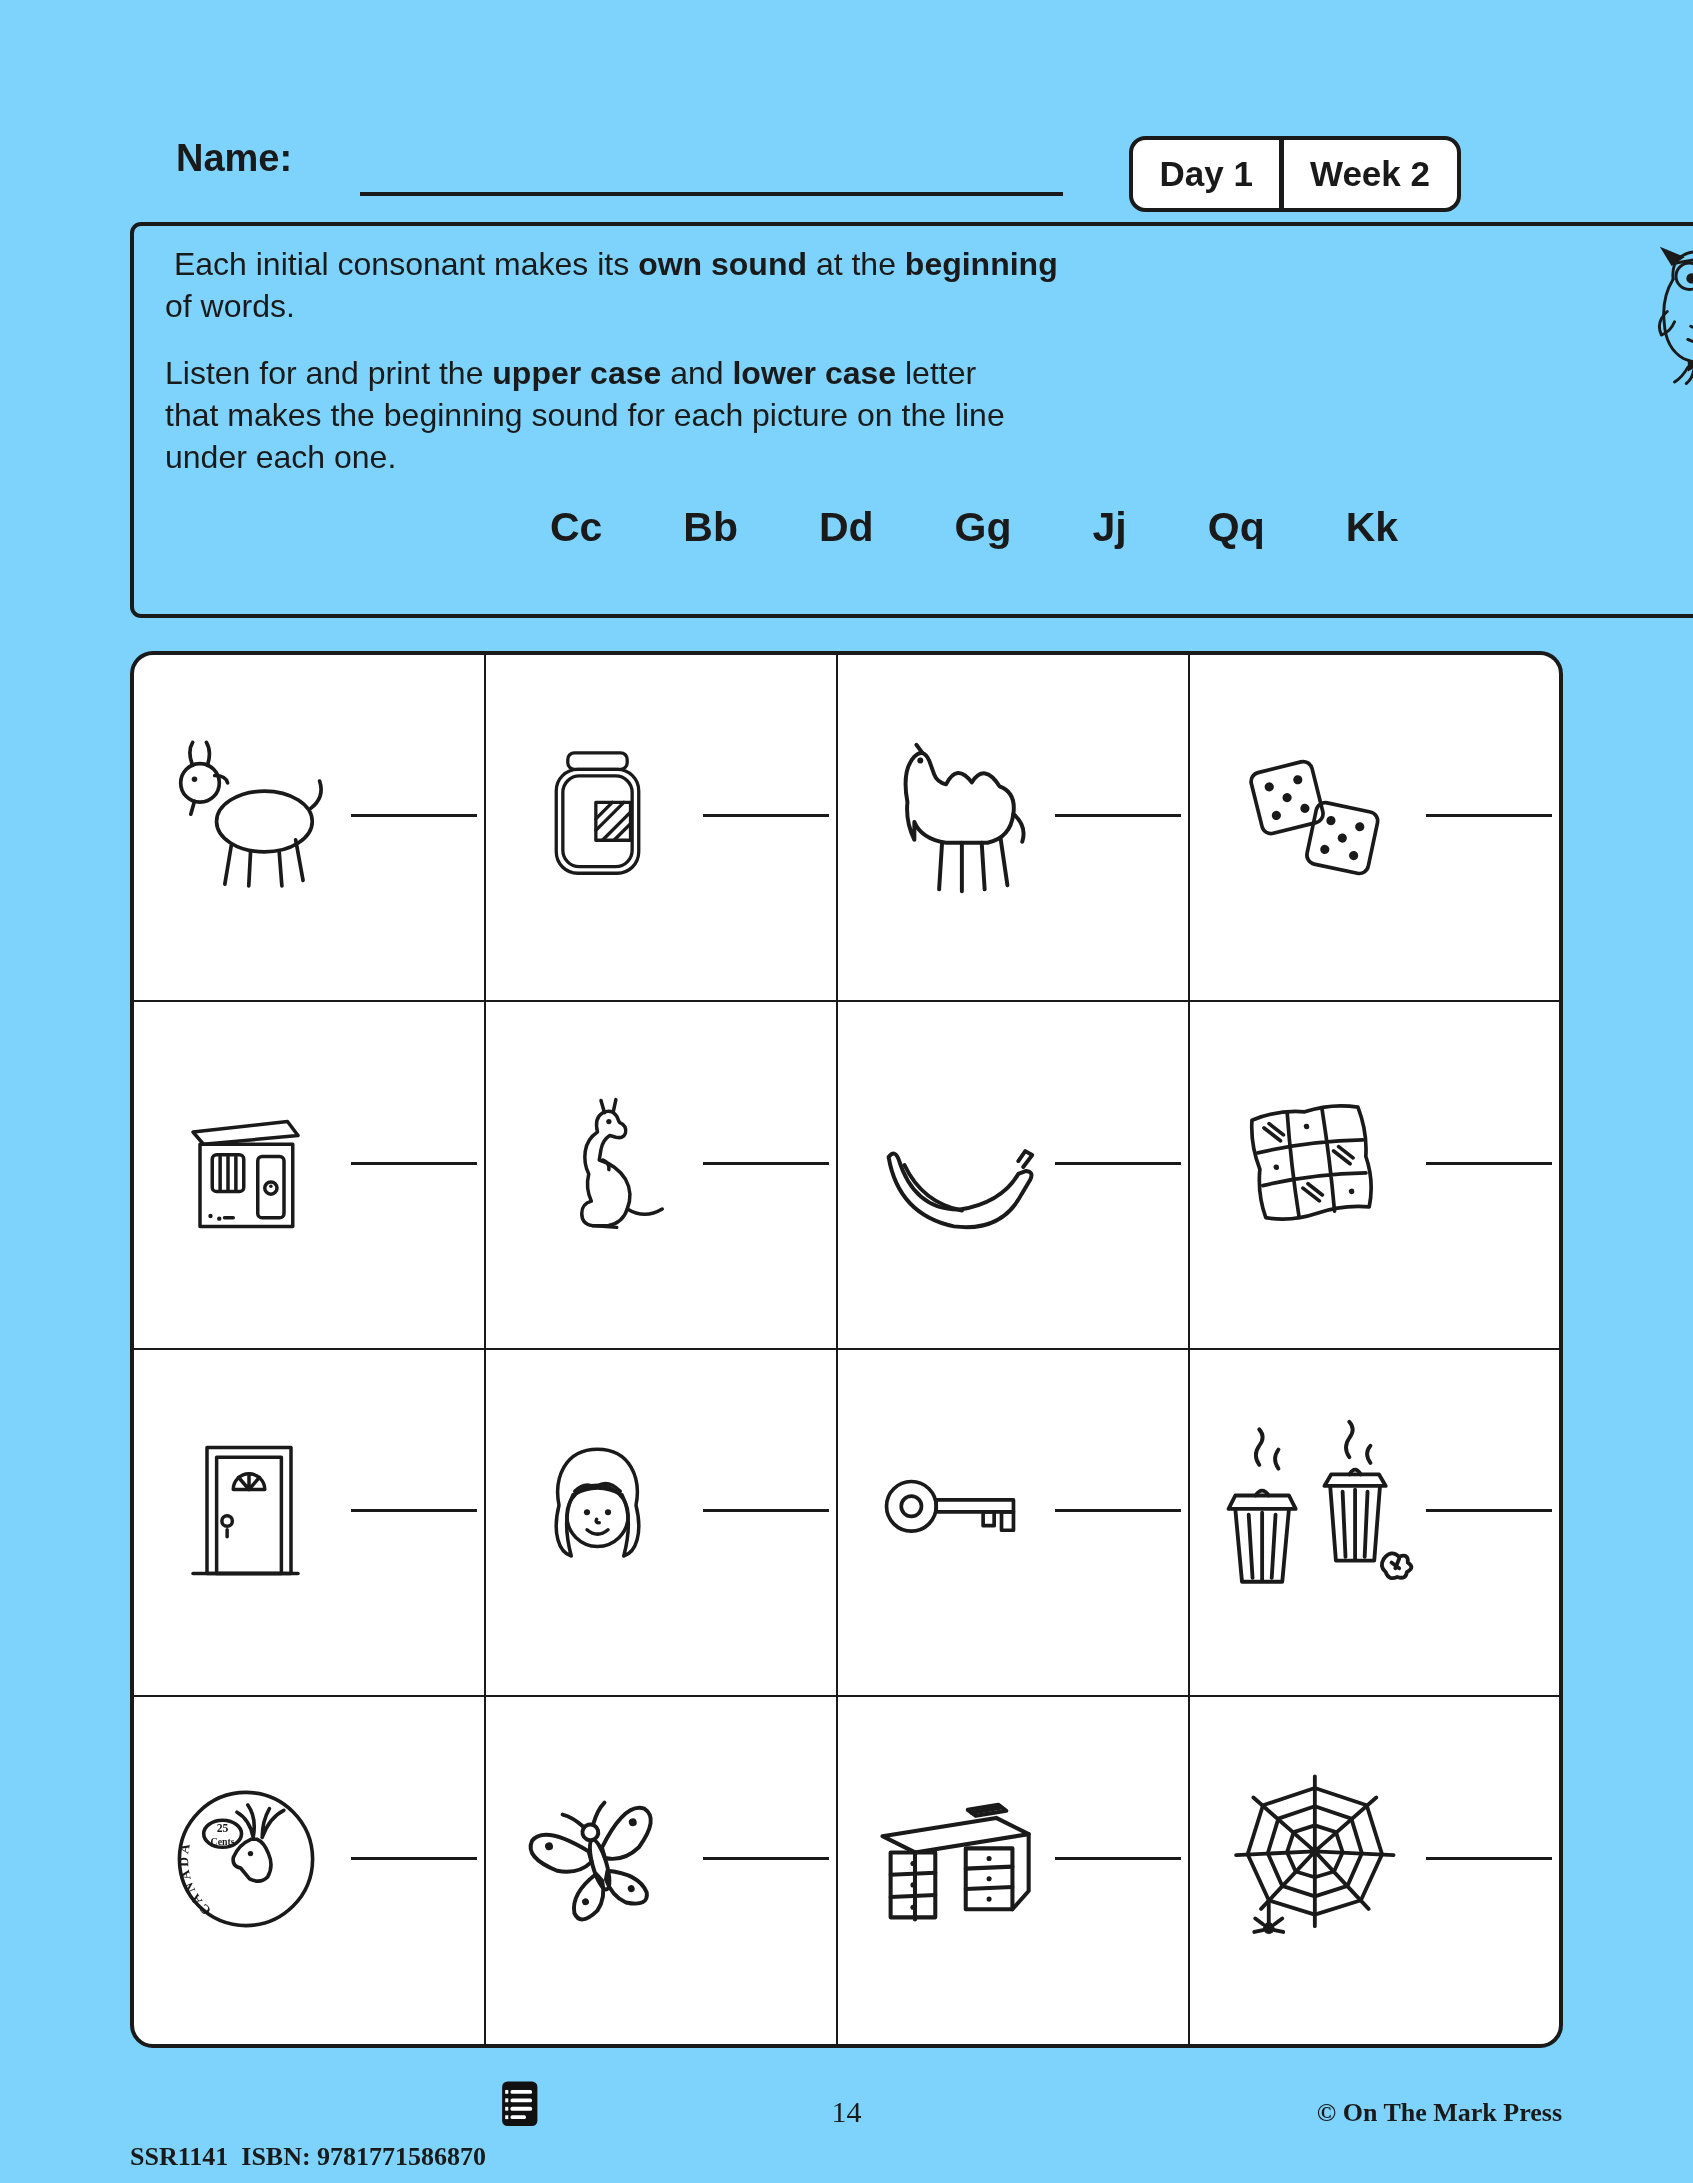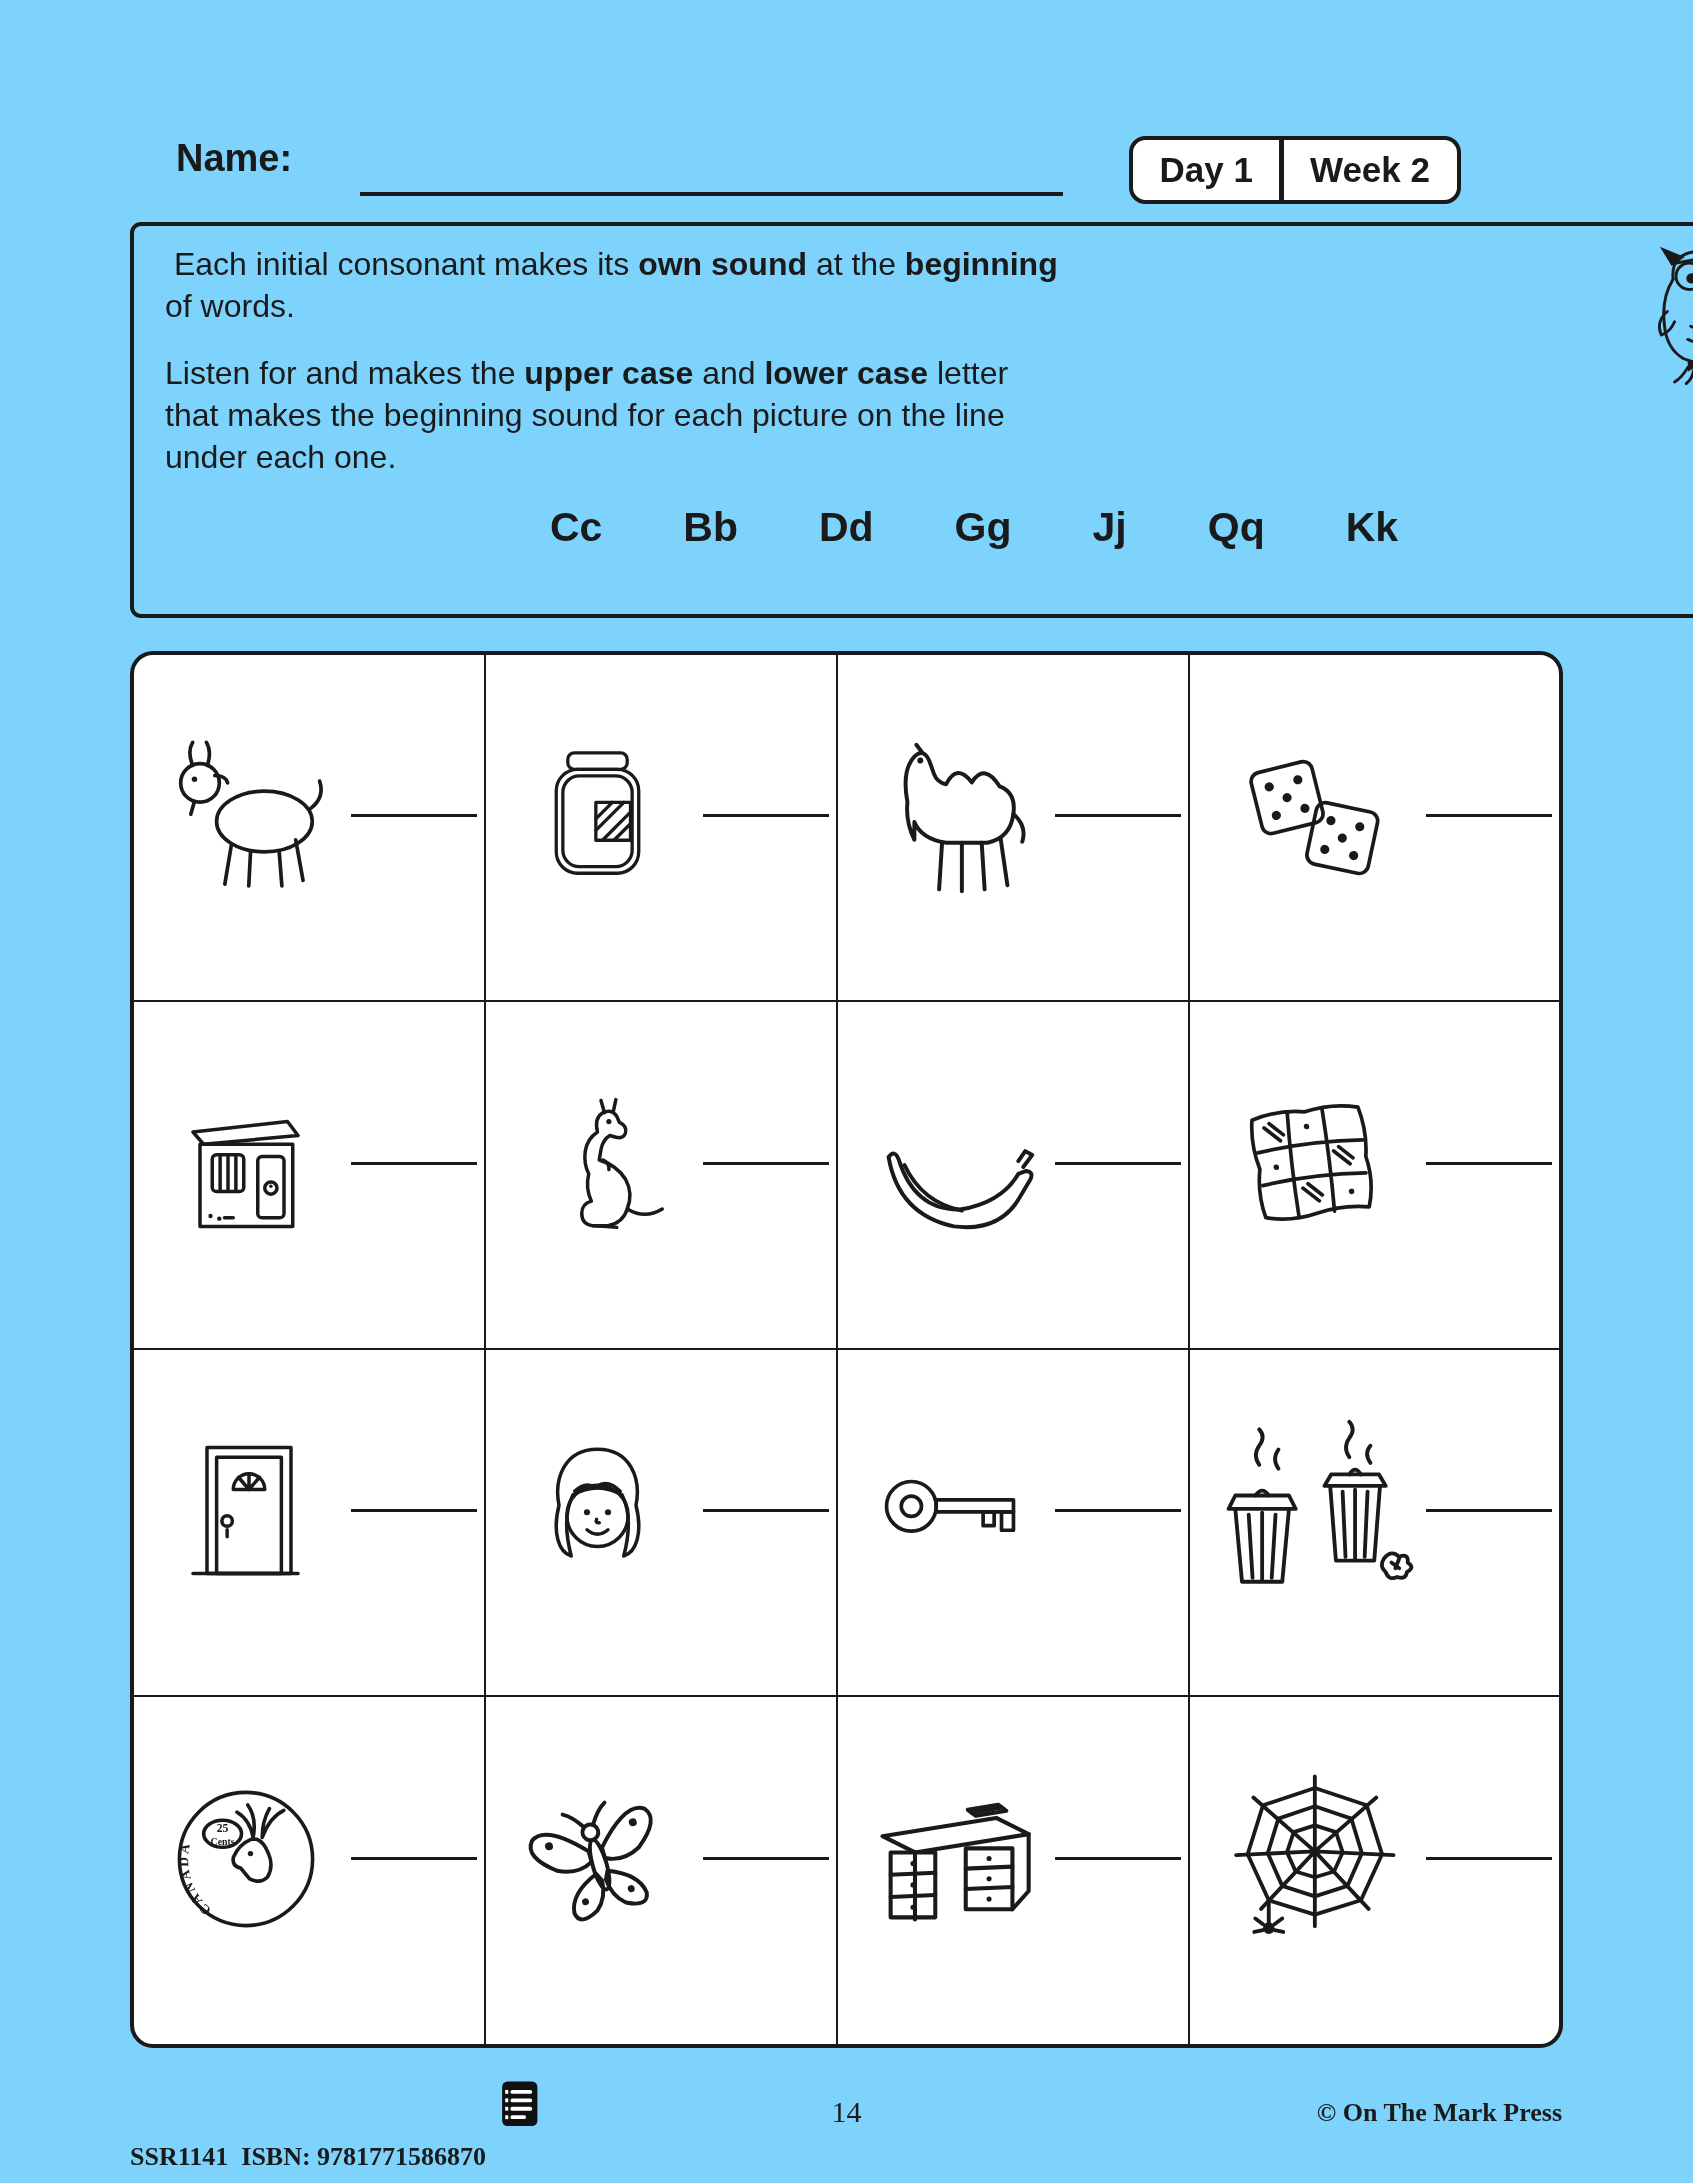--- a/index.html
+++ b/index.html
@@ -2,21 +2,21 @@
 <html style="font-size:13.2px"><head>
 <meta charset="utf-8">
 <style>
   html,body{margin:0;padding:0;background:#fff;}
   .page{position:relative;width:1693px;height:2183px;background:#7dd3fc;
         font-family:"Liberation Sans",sans-serif;color:#1a1a1a;overflow:hidden;}
 
   
   .name-label{position:absolute;left:176px;top:137px;font-size:38px;font-weight:bold;}
   .name-line{position:absolute;left:360px;top:192px;width:703px;height:0;border-bottom:4.1px solid #1a1a1a;}
-  .badge{position:absolute;left:1129px;top:136px;height:68px;border:4.1px solid #1a1a1a;border-radius:16.5px;
+  .badge{position:absolute;left:1129px;top:136px;height:76px;border:4.1px solid #1a1a1a;border-radius:16.5px;
          display:flex;align-items:stretch;box-sizing:border-box;background:#fff;}
   .badge .seg{display:flex;align-items:center;padding:0 26.5px;font-size:35px;font-weight:bold;}
   .badge .divider{width:4.1px;background:#1a1a1a;}
 
   
   .inst{position:absolute;left:130px;top:222px;width:1688px;height:396px;border:4.1px solid #1a1a1a;
         border-radius:11px;box-sizing:border-box;padding:16.5px 31px 0 31px;}
   .inst p{margin:0 0 25px 0;font-size:32px;line-height:1.32;white-space:pre-wrap;width:1182px;}
   .inst b{font-weight:bold;}
   .owl{position:absolute;right:38px;top:11.6px;}
@@ -58,21 +58,21 @@
   <div class="name-line"></div>
   <div class="badge">
     <div class="seg">Day 1</div>
     <div class="divider"></div>
     <div class="seg">Week 2</div>
   </div>
 
   <div class="inst">
     <p><span> Each initial consonant makes its </span><b>own sound</b><span> at the </span><b>beginning</b><span>
 of words.</span></p>
-    <p><span>Listen for and makes the </span><b>upper case</b><span> and </span><b>lower case</b><span> letter
+    <p><span>Listen for and print the </span><b>upper case</b><span> and </span><b>lower case</b><span> letter
 that makes the beginning sound for each picture on the line
 under each one.</span></p>
 
     <div class="letters">
       <span>Cc</span>
       <span>Bb</span>
       <span>Dd</span>
       <span>Gg</span>
       <span>Jj</span>
       <span>Qq</span>

